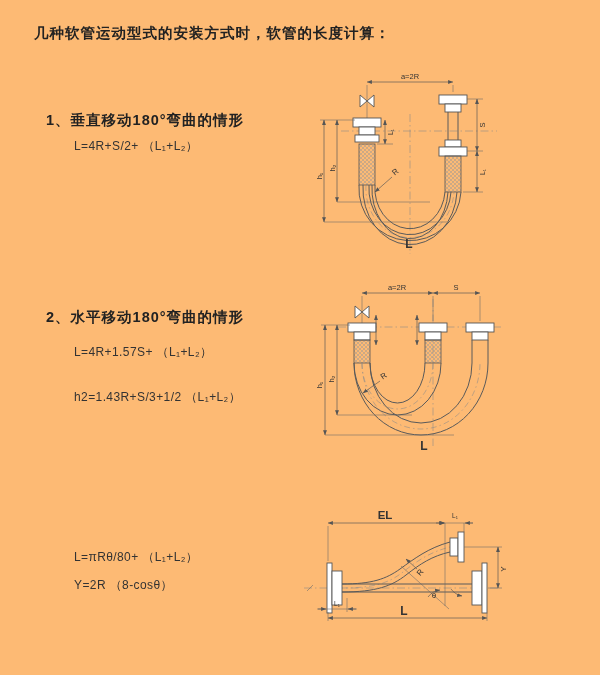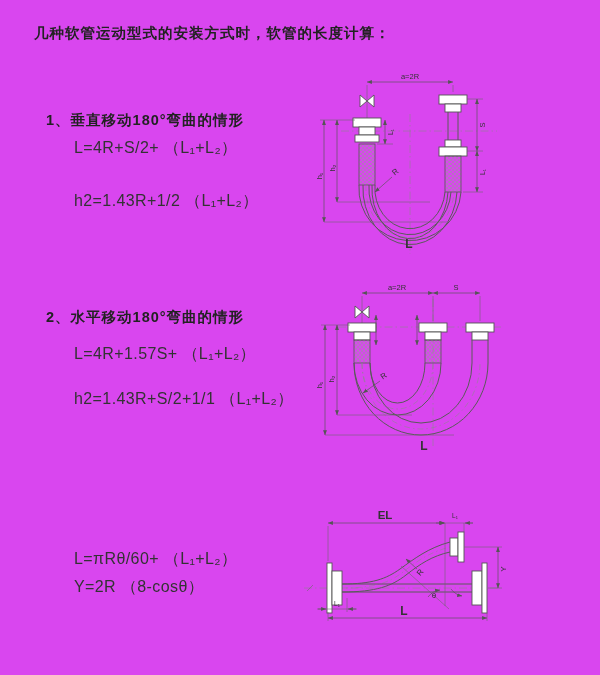--- a/index.html
+++ b/index.html
@@ -1,34 +1,34 @@
 <!DOCTYPE html>
 <html><head>
 <meta charset="utf-8">
 <style>
   * { box-sizing: border-box; }
   html,body { margin:0; padding:0; background:#ffffff; }
   .page {
     position: relative; width: 600px; height: 675px;
-    background: #d946ef; overflow: hidden;
+    background: #fdba74; overflow: hidden;
     font-family: "Liberation Sans", "DejaVu Sans", sans-serif;
     color: #2f2f2f;
   }
   .title {
     position: absolute; left: 34px; top: 24px;
     font-size: 14.5px; font-weight: 600; letter-spacing: 1px; color:#222;
   }
   .sec-heading {
     position: absolute; left: 46px;
     font-size: 14.5px; font-weight: 600; letter-spacing: 1px; color:#222;
     white-space: nowrap;
   }
   .formula {
     position: absolute; left: 74px;
-    font-size: 16px; letter-spacing: .4px; color:#333;
+    font-size: 12px; letter-spacing: .4px; color:#333;
     white-space: nowrap;
   }
   svg.fig { position: absolute; }
   .hw   { fill:none; stroke:#5a5a5a; stroke-width:1; }
   .dim  { stroke:#555; stroke-width:.65; fill:none; }
   .thin { stroke:#666; stroke-width:.55; fill:none; }
   .cl   { stroke:#8a8a8a; stroke-width:.55; stroke-dasharray:8 3 1.5 3; fill:none; }
   .clc  { stroke:#8a8a8a; stroke-width:.55; stroke-dasharray:6 3 1.5 3; fill:none; }
   .pp   { fill:#ffffff; stroke:#555; stroke-width:.9; }
   text  { fill:#333; font-family:"Liberation Sans","DejaVu Sans",sans-serif; }
@@ -40,27 +40,26 @@
 </style>
 </head>
 <body>
 
 <div class="page">
 
   <div class="title">几种软管运动型式的安装方式时，软管的长度计算：</div>
 
   <div class="sec-heading" style="top:111px">1、垂直移动180°弯曲的情形</div>
   <div class="formula" style="top:138px">L=4R+S/2+ （L₁+L₂）</div>
-  <div class="formula" style="top:191px">h2=1.43R+1/2 （L₁+L₂）</div>
 
   <div class="sec-heading" style="top:308px">2、水平移动180°弯曲的情形</div>
   <div class="formula" style="top:344px">L=4R+1.57S+ （L₁+L₂）</div>
-  <div class="formula" style="top:389px">h2=1.43R+S/2+1/1 （L₁+L₂）</div>
-
-  <div class="formula" style="top:549px">L=πRθ/60+ （L₁+L₂）</div>
+  <div class="formula" style="top:389px">h2=1.43R+S/3+1/2 （L₁+L₂）</div>
+
+  <div class="formula" style="top:549px">L=πRθ/80+ （L₁+L₂）</div>
   <div class="formula" style="top:577px">Y=2R （8-cosθ）</div>
 
   <svg class="fig" style="left:315px;top:68px" width="270" height="190" viewBox="0 0 270 190">
     <defs>
       <marker id="ar" viewBox="0 0 8 8" refX="7.5" refY="4" markerWidth="8" markerHeight="8" orient="auto-start-reverse">
         <path d="M0,1 L8,4 L0,7 z" fill="#555"></path>
       </marker>
       <pattern id="hx" width="4" height="4" patternUnits="userSpaceOnUse">
         <path d="M0,4 L4,0 M0,0 L4,4" stroke="#999" stroke-width="0.5"></path>
       </pattern>

